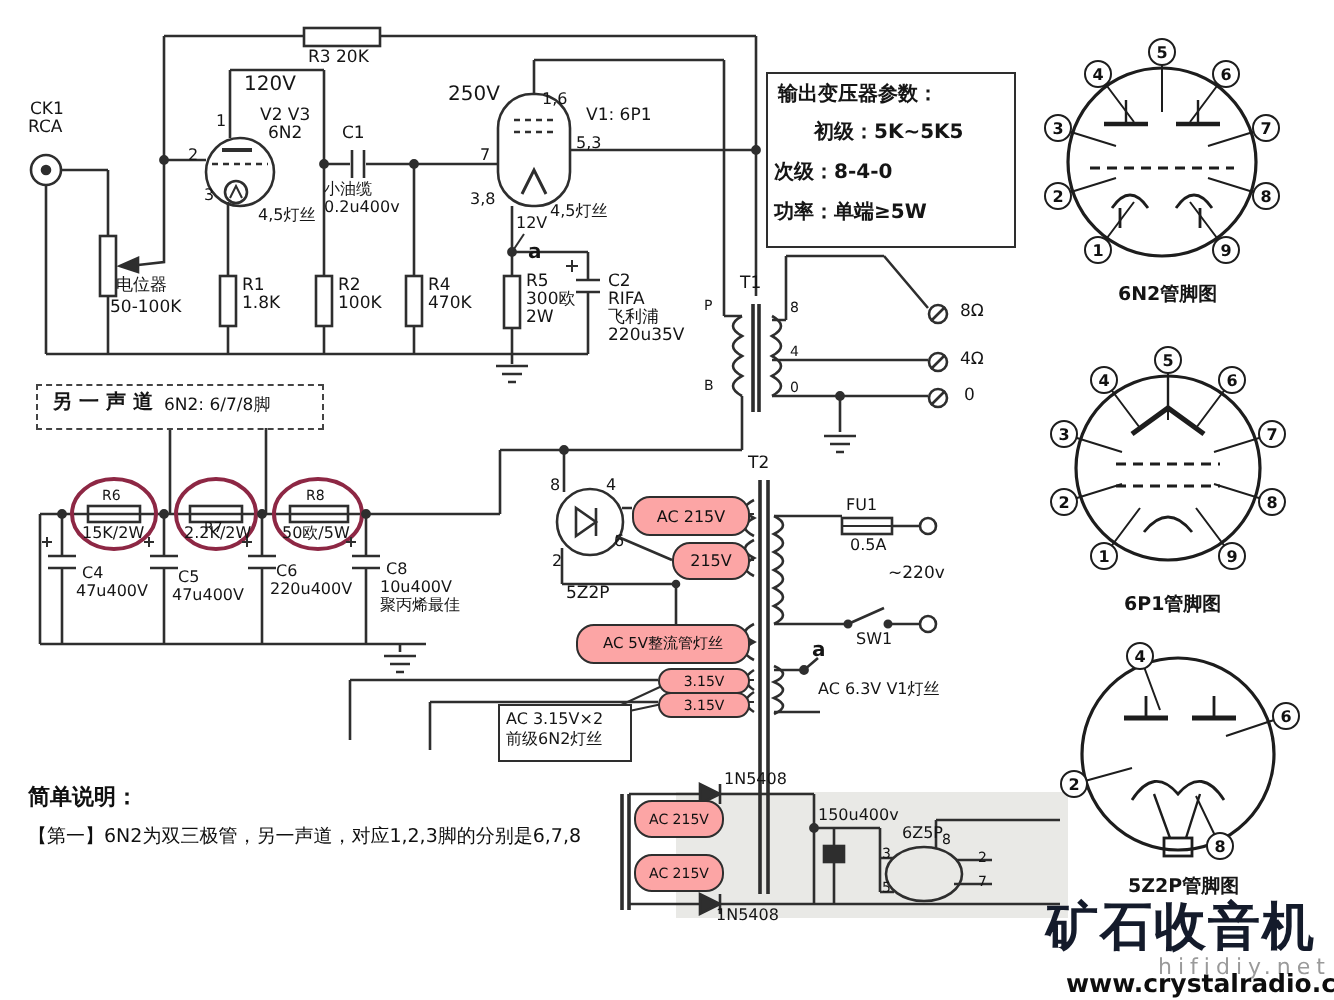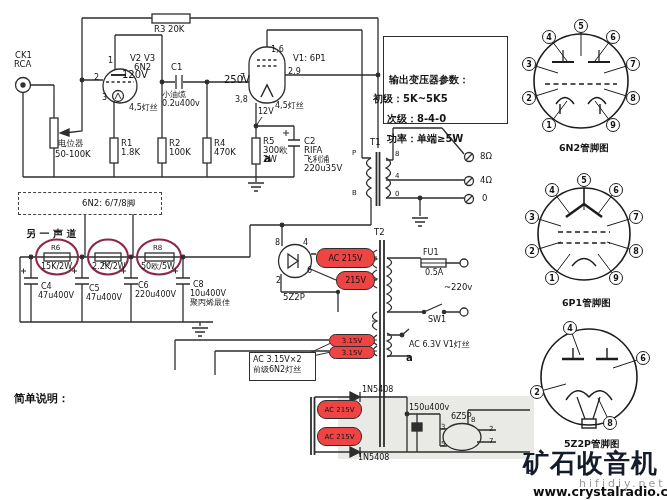--- a/index.html
+++ b/index.html
@@ -1,25 +1,25 @@
 <!DOCTYPE html>
 <html><head>
 <meta charset="utf-8">
 <style>
   html,body{margin:0;padding:0;}
   #stage{position:relative;width:667px;height:500px;background:#ffffff;overflow:hidden;
          font-family:"DejaVu Sans",sans-serif;color:#111;}
   svg{position:absolute;left:0;top:0;}
   .lb{position:absolute;font-size:8.5px;line-height:1.15;white-space:nowrap;color:#151515;z-index:3;}
-  .s7{font-size:7px;} .s8{font-size:8px;} .big{font-size:10px;margin-top:32px;}
+  .s7{font-size:7px;} .s8{font-size:8px;} .big{font-size:10px;}
   .bold{font-weight:bold;}
   .pin{position:absolute;width:12px;height:12px;border:1.5px solid #1d1d1d;border-radius:50%;
        background:#fff;font-size:8px;font-weight:bold;display:flex;align-items:center;
        justify-content:center;z-index:4;color:#111;}
-  .stad{position:absolute;border:1.2px solid #2e2e2e;border-radius:9px;background:#ef4444;
+  .stad{position:absolute;border:1.2px solid #2e2e2e;border-radius:9px;background:#fca5a5;
         display:flex;align-items:center;justify-content:center;font-size:8px;white-space:nowrap;z-index:3;}
   .boxed{position:absolute;border:1.2px solid #2e2e2e;background:#fff;z-index:2;}
   .dashedbox{position:absolute;border:1.2px dashed #444;z-index:2;}
   .note{position:absolute;font-size:9.5px;white-space:nowrap;color:#101010;z-index:3;}
   .redcap{color:#8a4038;font-size:9px;}
   .wm-brand{position:absolute;font-size:26px;font-weight:bold;color:#141b2b;letter-spacing:1px;z-index:6;}
   .wm-site{position:absolute;font-size:11px;color:#9a9a9a;letter-spacing:3px;z-index:5;}
   .wm-url{position:absolute;font-size:12.5px;font-weight:bold;color:#0e0e0e;z-index:6;}
 </style>
 </head>
@@ -217,21 +217,21 @@
 <div class="lb" style="left:214px;top:148px">470K</div>
 <div class="lb" style="left:263px;top:137px">R5</div>
 <div class="lb" style="left:263px;top:146px">300欧</div>
 <div class="lb" style="left:263px;top:155px">2W</div>
 
 <div class="lb s8" style="left:258px;top:107px">12V</div>
 <div class="lb big bold" style="left:264px;top:121px">a</div>
 <div class="lb big" style="left:224px;top:42px">250V</div>
 <div class="lb" style="left:293px;top:54px">V1: 6P1</div>
 <div class="lb s8" style="left:271px;top:45px">1,6</div>
-<div class="lb s8" style="left:288px;top:67px">2,9</div>
+<div class="lb s8" style="left:288px;top:67px">5,3</div>
 <div class="lb s8" style="left:240px;top:73px">7</div>
 <div class="lb s8" style="left:235px;top:95px">3,8</div>
 <div class="lb s8" style="left:275px;top:101px">4,5灯丝</div>
 
 <div class="lb" style="left:304px;top:137px">C2</div>
 <div class="lb" style="left:304px;top:146px">RIFA</div>
 <div class="lb" style="left:304px;top:155px">飞利浦</div>
 <div class="lb" style="left:304px;top:164px">220u35V</div>
 
 <div class="lb" style="left:370px;top:138px">T1</div>
@@ -239,21 +239,21 @@
 <div class="lb s7" style="left:352px;top:189px">B</div>
 <div class="lb s7" style="left:395px;top:150px">8</div>
 <div class="lb s7" style="left:395px;top:172px">4</div>
 <div class="lb s7" style="left:395px;top:190px">0</div>
 <div class="lb" style="left:480px;top:152px">8Ω</div>
 <div class="lb" style="left:480px;top:176px">4Ω</div>
 <div class="lb" style="left:482px;top:194px">0</div>
 
 <div class="boxed" style="left:383px;top:36px;width:123px;height:86px"></div>
 <div class="lb big bold" style="left:389px;top:42px">输出变压器参数：</div>
-<div class="lb big bold" style="left:373px;top:61px">初级：5K~5K5</div>
+<div class="lb big bold" style="left:407px;top:61px">初级：5K~5K5</div>
 <div class="lb big bold" style="left:387px;top:81px">次级：8-4-0</div>
 <div class="lb big bold" style="left:387px;top:101px">功率：单端≥5W</div>
 
 <div class="dashedbox" style="left:18px;top:192px;width:142px;height:21px"></div>
 <div class="lb big bold" style="left:26px;top:196px">另 一 声 道</div>
 <div class="lb" style="left:82px;top:199px">6N2: 6/7/8脚</div>
 
 <div class="lb s7" style="left:51px;top:244px">R6</div>
 <div class="lb s8" style="left:41px;top:262px">15K/2W</div>
 <div class="lb s7" style="left:102px;top:260px">R7</div>
@@ -272,35 +272,37 @@
 
 <div class="lb s8" style="left:275px;top:238px">8</div>
 <div class="lb s8" style="left:303px;top:238px">4</div>
 <div class="lb s8" style="left:276px;top:276px">2</div>
 <div class="lb s8" style="left:307px;top:266px">6</div>
 <div class="lb" style="left:283px;top:293px">5Z2P</div>
 <div class="lb" style="left:374px;top:228px">T2</div>
 
 <div class="stad" style="left:316px;top:248px;width:57px;height:18px">AC 215V</div>
 <div class="stad" style="left:336px;top:271px;width:37px;height:17px">215V</div>
+<div class="stad" style="left:288px;top:312px;width:85px;height:18px;font-size:7.5px">AC 5V整流管灯丝</div>
 <div class="stad" style="left:329px;top:334px;width:44px;height:11px;font-size:7px">3.15V</div>
 <div class="stad" style="left:329px;top:346px;width:44px;height:11px;font-size:7px">3.15V</div>
 
 <div class="boxed" style="left:249px;top:352px;width:65px;height:27px"></div>
 <div class="lb s8" style="left:253px;top:355px">AC 3.15V×2</div>
 <div class="lb s8" style="left:253px;top:365px">前级6N2灯丝</div>
 
 <div class="lb s8" style="left:423px;top:248px">FU1</div>
 <div class="lb s8" style="left:425px;top:268px">0.5A</div>
 <div class="lb" style="left:444px;top:283px">~220v</div>
 <div class="lb s8" style="left:428px;top:315px">SW1</div>
 <div class="lb big bold" style="left:406px;top:320px">a</div>
 <div class="lb s8" style="left:409px;top:340px">AC 6.3V V1灯丝</div>
 
 <div class="note bold" style="left:14px;top:391px;font-size:11px">简单说明：</div>
+<div class="note" style="left:14px;top:412px">【第一】6N2为双三极管，另一声道，对应1,2,3脚的分别是6,7,8</div>
 
 <div class="stad" style="left:317px;top:400px;width:43px;height:17px;font-size:7px">AC 215V</div>
 <div class="stad" style="left:317px;top:427px;width:43px;height:17px;font-size:7px">AC 215V</div>
 <div class="lb s8" style="left:362px;top:385px">1N5408</div>
 <div class="lb s8" style="left:358px;top:453px">1N5408</div>
 <div class="lb s8" style="left:409px;top:403px">150u400v</div>
 <div class="lb s8" style="left:451px;top:412px">6Z5P</div>
 <div class="lb s7" style="left:441px;top:423px">3</div>
 <div class="lb s7" style="left:441px;top:440px">5</div>
 <div class="lb s7" style="left:471px;top:416px">8</div>

